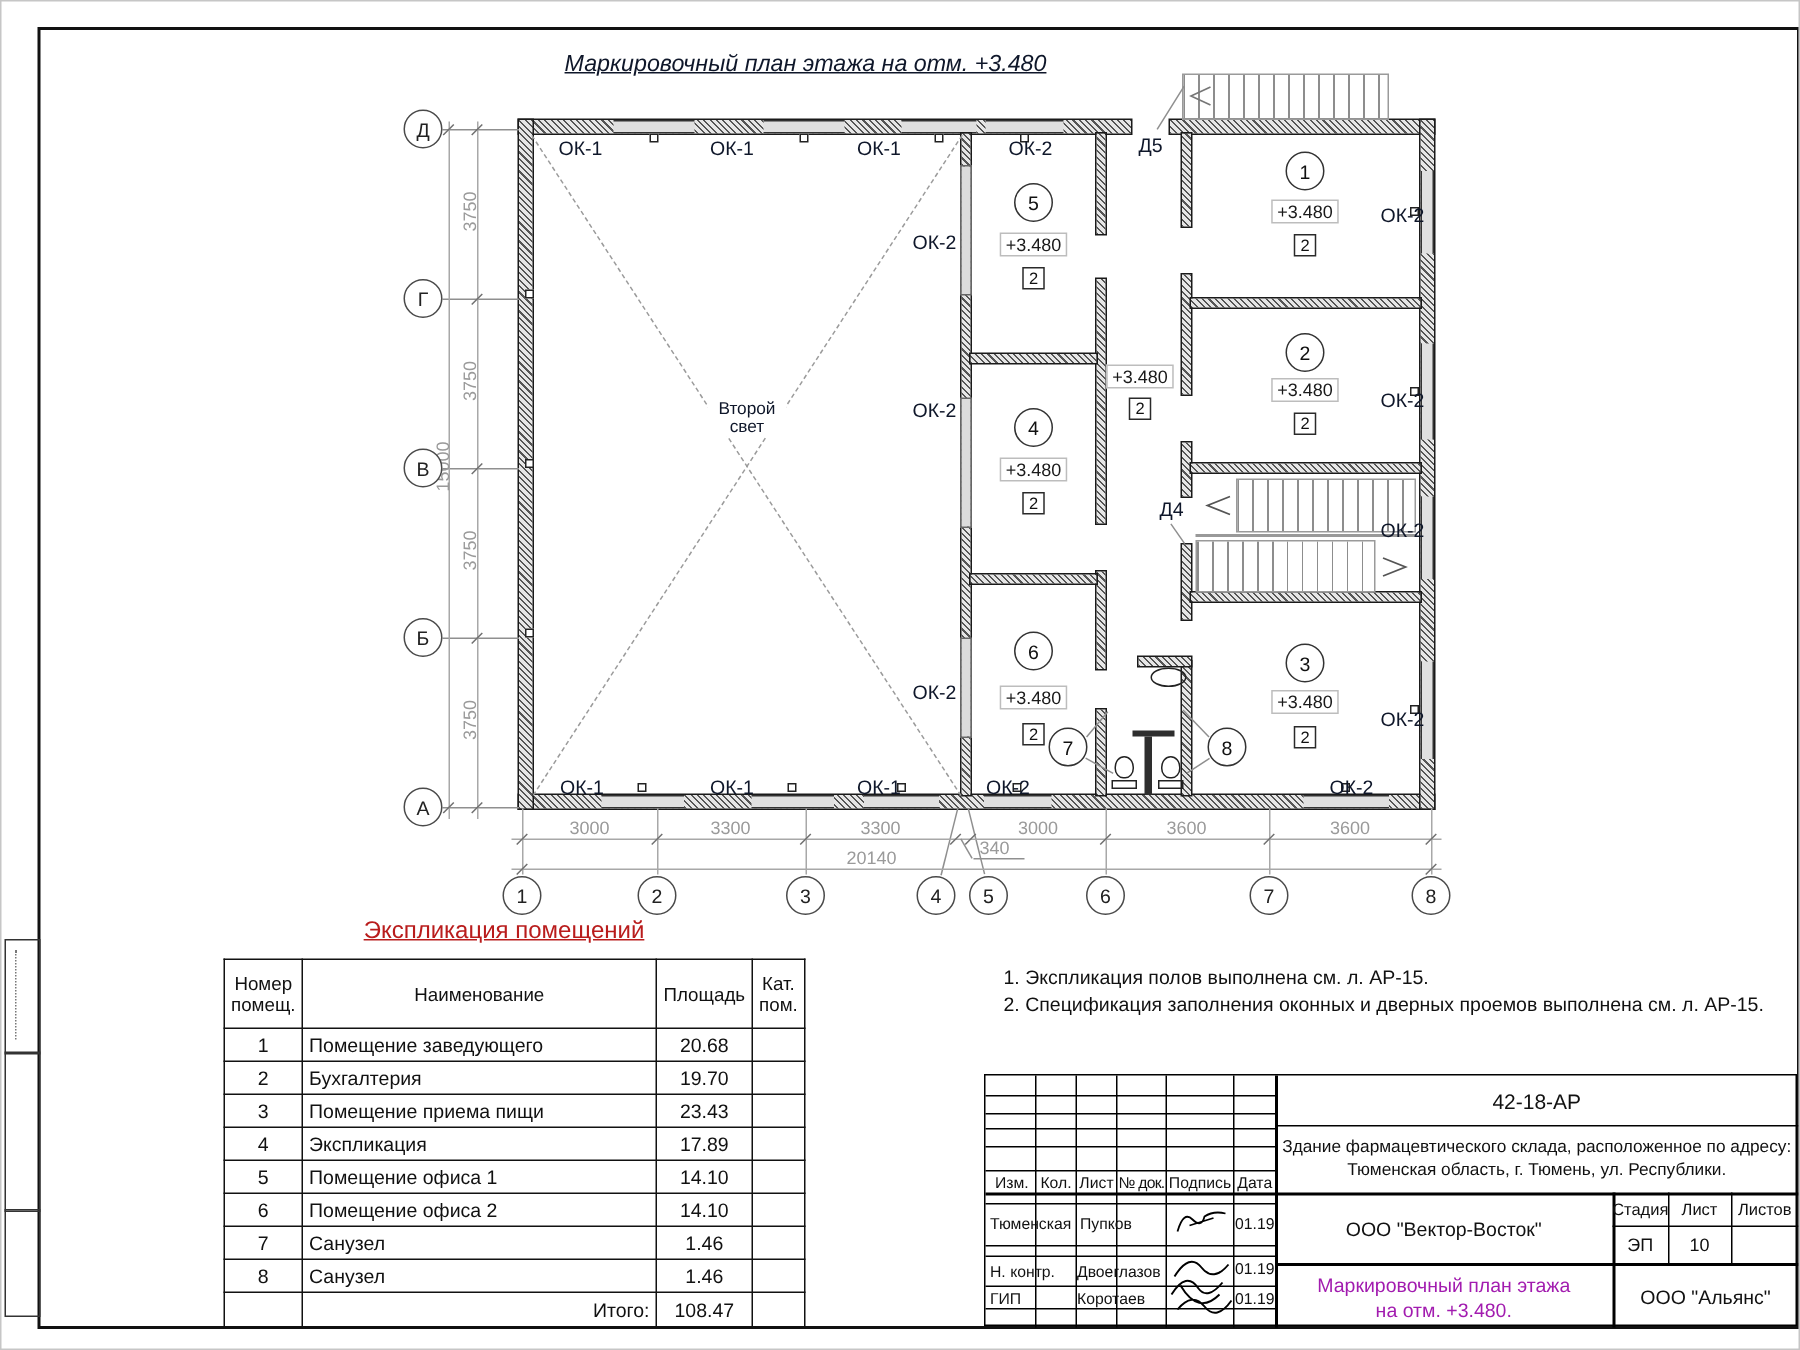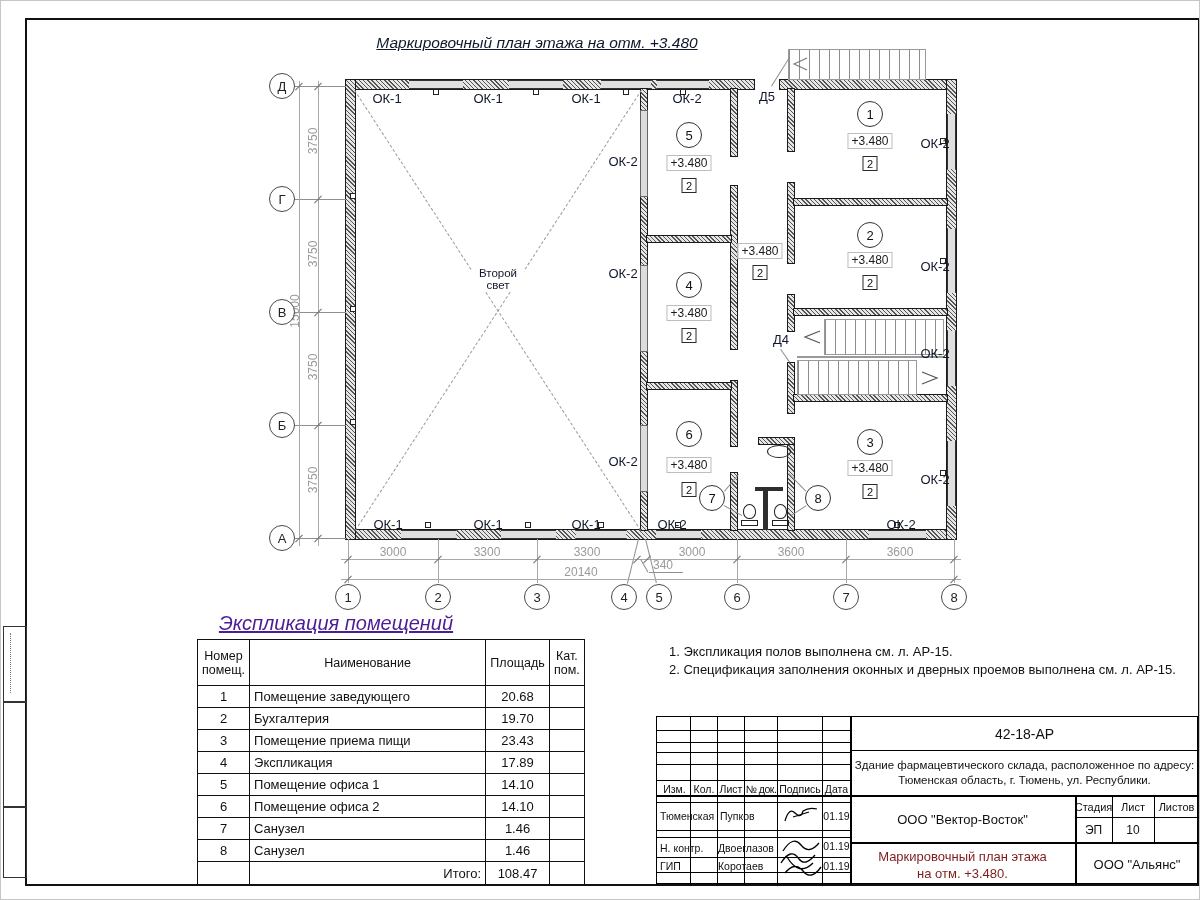--- a/index.html
+++ b/index.html
@@ -29,21 +29,21 @@
          display:flex;align-items:center;justify-content:center;font-size:13px;color:#111;box-sizing:border-box;}
   .elev{border:1px solid #bdbdbd;background:#fff;color:#1a1a1a;font-size:12px;padding:0 3px;
         white-space:nowrap;transform:translateX(-50%);}
   .cat{width:15px;height:15px;border:1px solid #2a2a2a;background:#fff;color:#111;font-size:11px;
        display:flex;align-items:center;justify-content:center;transform:translateX(-50%);box-sizing:border-box;}
   .treads{background:repeating-linear-gradient(90deg,#8d8d8d 0 1px,transparent 1px 10px);
           border:1px solid #9a9a9a;box-sizing:border-box;}
   .wc{width:13px;height:15px;border:1px solid #222;border-radius:50% 50% 45% 45%;box-sizing:border-box;}
   .tank{width:17px;height:6px;border:1px solid #222;margin:1px 0 0 -2px;box-sizing:border-box;}
   .sink{width:24px;height:13px;border:1px solid #222;border-radius:50%;box-sizing:border-box;}
-  .etitle{font-style:italic;font-size:20px;color:#4c1d95;text-decoration:underline;white-space:nowrap;}
+  .etitle{font-size:16px;color:#b91c1c;text-decoration:underline;white-space:nowrap;}
   table.expl{border-collapse:collapse;table-layout:fixed;font-size:13px;color:#111;}
   table.expl td,table.expl th{border:1px solid #111;padding:0 4px;font-weight:normal;box-sizing:border-box;}
   table.expl th{font-size:12.5px;}
   .tb-line{background:#000;}
   .tbt{color:#111;white-space:nowrap;}
   .note{font-size:13px;color:#111;white-space:nowrap;line-height:18px;}
 </style>
 </head>
 <body>
 
@@ -301,21 +301,21 @@
       <span>6</span>
     </div>
   <div class="ab acirc" style="left:832px;top:583px;">
       <span>7</span>
     </div>
   <div class="ab acirc" style="left:940px;top:583px;">
       <span>8</span>
     </div>
 
   <div class="ab etitle" style="left:335px;top:611px;transform:translateX(-50%);">Экспликация помещений</div>
-  <table class="expl ab" style="left:148px;top:638px;margin-left:48px;">
+  <table class="expl ab" style="left:148px;top:638px;">
     <colgroup>
         <col style="width:48px">
         <col style="width:236px">
         <col style="width:64px">
         <col style="width:27px">
       </colgroup>
     <tbody>
         <tr style="height:46px">
       <th>Номер помещ.</th>
       <th>Наименование</th>
@@ -438,20 +438,20 @@
     <div class="ab" style="left:193px;top:34px;width:349px;height:44px;display:flex;flex-direction:column;align-items:center;justify-content:center;font-size:11.5px;color:#111;line-height:15px;">
       <span>Здание фармацевтического склада, расположенное по адресу:</span>
       <span>Тюменская область, г. Тюмень, ул. Республики.</span>
     </div>
     <div class="ab tbt" style="left:193px;top:80px;width:225px;height:45px;display:flex;align-items:center;justify-content:center;font-size:13px;">ООО "Вектор-Восток"</div>
     <div class="ab tbt" style="left:418px;top:80px;width:37px;height:20px;display:flex;align-items:center;justify-content:center;font-size:11px;">Стадия</div>
     <div class="ab tbt" style="left:455px;top:80px;width:42px;height:20px;display:flex;align-items:center;justify-content:center;font-size:11px;">Лист</div>
     <div class="ab tbt" style="left:497px;top:80px;width:45px;height:20px;display:flex;align-items:center;justify-content:center;font-size:11px;">Листов</div>
     <div class="ab tbt" style="left:418px;top:100px;width:37px;height:25px;display:flex;align-items:center;justify-content:center;font-size:12px;">ЭП</div>
     <div class="ab tbt" style="left:455px;top:100px;width:42px;height:25px;display:flex;align-items:center;justify-content:center;font-size:12px;">10</div>
-    <div class="ab" style="left:193px;top:127px;width:225px;height:41px;display:flex;flex-direction:column;align-items:center;justify-content:center;font-size:13px;color:#7f1d1d;line-height:17px;">
+    <div class="ab" style="left:193px;top:127px;width:225px;height:41px;display:flex;flex-direction:column;align-items:center;justify-content:center;font-size:13px;color:#a21caf;line-height:17px;">
       <span>Маркировочный план этажа</span>
       <span>на отм. +3.480.</span>
     </div>
     <div class="ab tbt" style="left:418px;top:127px;width:124px;height:41px;display:flex;align-items:center;justify-content:center;font-size:13px;">ООО "Альянс"</div>
   </div>
 
 </div>
 
 </body></html>

